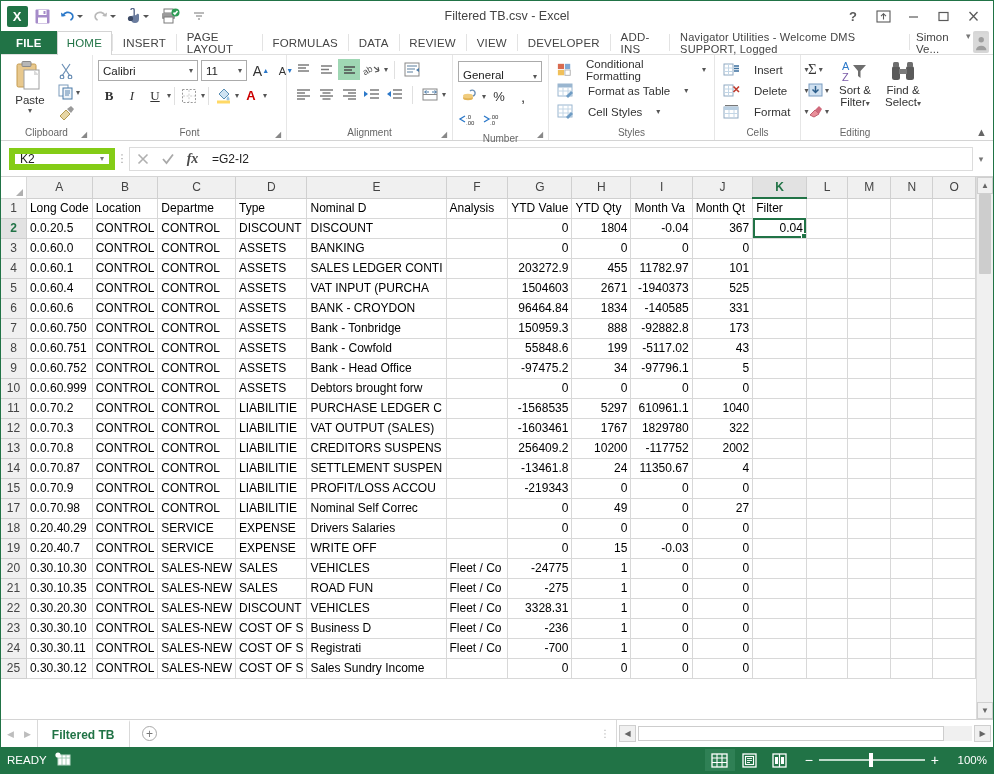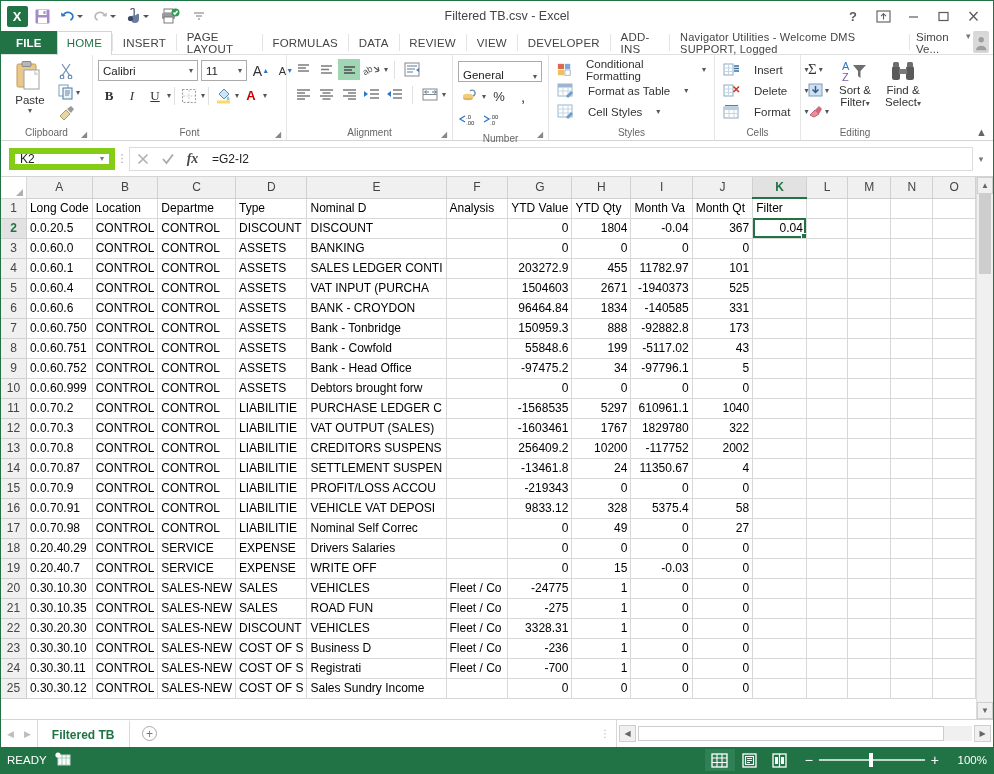--- a/index.html
+++ b/index.html
@@ -1184,38 +1184,20 @@
                 <td class="num">0</td>
                 <td class="num">0</td>
                 <td class="num">0</td>
                 <td></td>
                 <td></td>
                 <td></td>
                 <td></td>
                 <td></td>
               </tr>
               <tr>
-                <td class="rowhead">16</td>
-                <td>0.0.70.91</td>
-                <td>CONTROL</td>
-                <td>CONTROL</td>
-                <td>LIABILITIE</td>
-                <td>VEHICLE VAT DEPOSI</td>
-                <td></td>
-                <td class="num">9833.12</td>
-                <td class="num">328</td>
-                <td class="num">5375.4</td>
-                <td class="num">58</td>
-                <td></td>
-                <td></td>
-                <td></td>
-                <td></td>
-                <td></td>
-              </tr>
-              <tr>
                 <td class="rowhead">17</td>
                 <td>0.0.70.98</td>
                 <td>CONTROL</td>
                 <td>CONTROL</td>
                 <td>LIABILITIE</td>
                 <td>Nominal Self Correc</td>
                 <td></td>
                 <td class="num">0</td>
                 <td class="num">49</td>
                 <td class="num">0</td>

